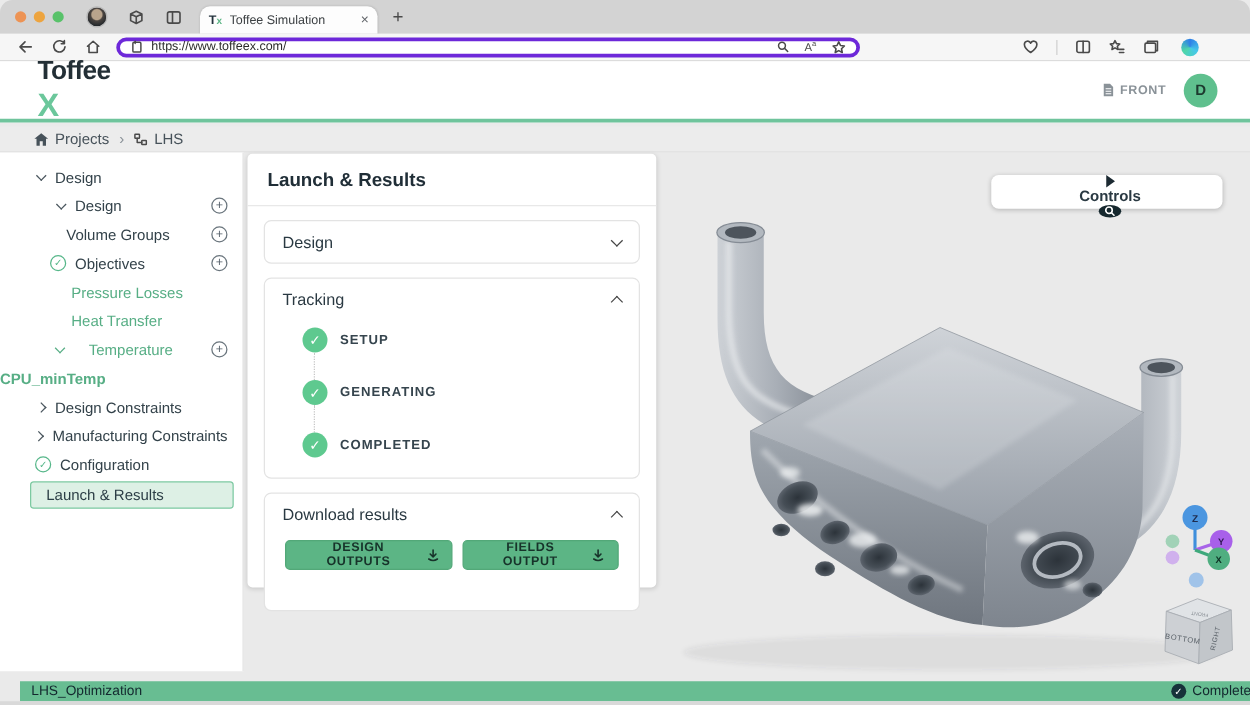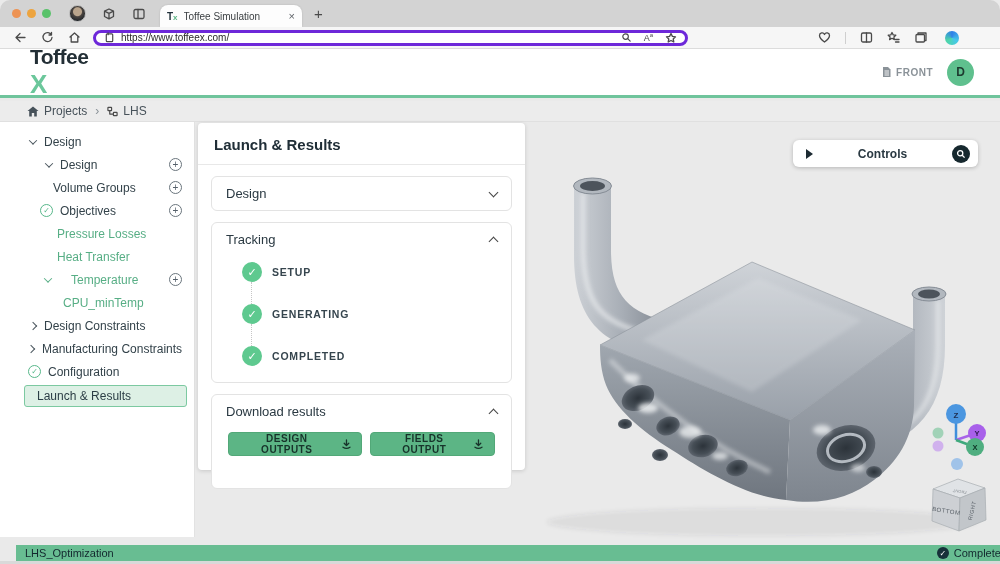--- a/index.html
+++ b/index.html
@@ -53,42 +53,42 @@
   .trow { position:relative; height:23px; display:flex; align-items:center; font-size:12px; color:#33424a; cursor:default; }
   .trow.green { color:#57ae85; }
   .chev { width:6px; height:6px; border-right:1.4px solid #4a565e; border-bottom:1.4px solid #4a565e; display:inline-block; margin-right:8px; flex:none; }
   .chev.down { transform:rotate(45deg) translate(-1px,-1px); }
   .chev.right { transform:rotate(-45deg); }
   .trow.green .chev { border-color:#57ae85; }
   .ckc { width:13px; height:13px; border-radius:50%; border:1.3px solid #57b78a; color:#57b78a; font-size:8px; display:flex; align-items:center; justify-content:center; margin-right:7px; flex:none; }
   .plus { position:absolute; right:12px; width:13px; height:13px; border-radius:50%; border:1px solid #6a757d; color:#55606a; font-size:10px; line-height:11px; text-align:center; }
   .p-design{padding-left:30px;} .p-volumes{padding-left:46px;} .p-cpu{padding-left:57px;}
   .p-vgroups{padding-left:53px;} .p-objectives{padding-left:40px;} .p-ploss{padding-left:57px;}
-  .p-heat{padding-left:57px;} .p-temp{padding-left:45px;gap:12px;} .p-mintemp{padding-left:63px;}
+  .p-heat{padding-left:57px;} .p-temp{padding-left:45px;gap:12px;} .p-mintemp{font-weight:bold;}
   .p-dcon{padding-left:30px;} .p-mcon{padding-left:28px;} .p-conf{padding-left:28px;}
   .sel-row { margin:2px 7px 0 24px; height:22px; background:#ddf0e5; border:1px solid #7cc9a1; border-radius:3px; display:flex; align-items:center; padding-left:12px; font-size:12px; color:#2c3e46; }
 
   
   .card { position:absolute; left:198px; top:1px; width:327px; height:347px; background:#ffffff; border-radius:4px; box-shadow:0 1px 4px rgba(0,0,0,.15); z-index:3; }
   .card-title { font-size:15px; font-weight:600; color:#202e37; padding:13px 16px 11px; border-bottom:1px solid #e8e8e8; }
   .acc { margin:11px 13px 0; border:1px solid #e3e3e3; border-radius:6px; background:#fff; }
   .acc-head { height:33px; display:flex; align-items:center; justify-content:space-between; padding:0 14px; font-size:13px; color:#2a3942; font-weight:500; }
   .chev2 { width:7px; height:7px; border-right:1.6px solid #444; border-bottom:1.6px solid #444; }
   .chev2.down { transform:rotate(45deg); margin-top:-3px; }
   .chev2.up { transform:rotate(-135deg); margin-top:3px; }
   .steps { padding:6px 0 16px 30px; }
   .step { display:flex; align-items:center; height:20px; }
   .step-ic { width:20px; height:20px; border-radius:50%; background:#5ec98f; color:#ffffff; font-size:11px; display:flex; align-items:center; justify-content:center; margin-right:10px; flex:none; }
   .step-label { font-size:10.5px; font-weight:600; letter-spacing:.8px; color:#36454e; }
   .step-link { height:22px; border-left:1px dotted #c6c6c6; margin-left:9px; }
   .dl-row { display:flex; gap:8px; padding:4px 16px 32px; }
   .btn { height:24px; display:flex; align-items:center; gap:6px; background:#5cb585; border:1px solid #52a878; border-radius:4px; padding:0 10px; font-size:10px; font-weight:bold; letter-spacing:.5px; color:#17332a; cursor:default; }
 
   
-  .controls { position:absolute; top:18px; right:22px; width:185px; height:27px; background:#ffffff; border-radius:6px; box-shadow:0 1px 4px rgba(0,0,0,.22); display:flex; align-items:center; padding:0 8px 0 13px; z-index:3; }
+  .controls { position:absolute; top:18px; right:22px; width:185px; height:27px; background:#ffffff; border-radius:6px; box-shadow:0 1px 4px rgba(0,0,0,.22); display:flex; align-items:center; padding:0 8px 0 13px; z-index:3;flex-direction:column; }
   .play { width:0; height:0; border-left:7px solid #1c2a32; border-top:5px solid transparent; border-bottom:5px solid transparent; }
   .controls-label { flex:1; text-align:center; font-size:12px; font-weight:600; color:#2a3942; }
   .zoom-ic { width:18px; height:18px; border-radius:50%; background:#16282e; display:flex; align-items:center; justify-content:center; }
 
   
   .statusbar { position:absolute; left:16px; top:545px; width:1000px; height:16px; background:#68bd92; display:flex; align-items:center; justify-content:space-between; padding:0 9px; font-size:11px; color:#13282e; }
   .status-right { display:flex; align-items:center; gap:5px; }
   .st-check { width:12px; height:12px; border-radius:50%; background:#17313a; color:#fff; font-size:8px; display:flex; align-items:center; justify-content:center; }
   .bottom-edge { position:absolute; left:0; top:561px; width:1000px; height:3px; background:#d9d9d9; }
   .icon-stroke { stroke:#4a4a4a; fill:none; stroke-width:1.3; stroke-linecap:round; stroke-linejoin:round; }

